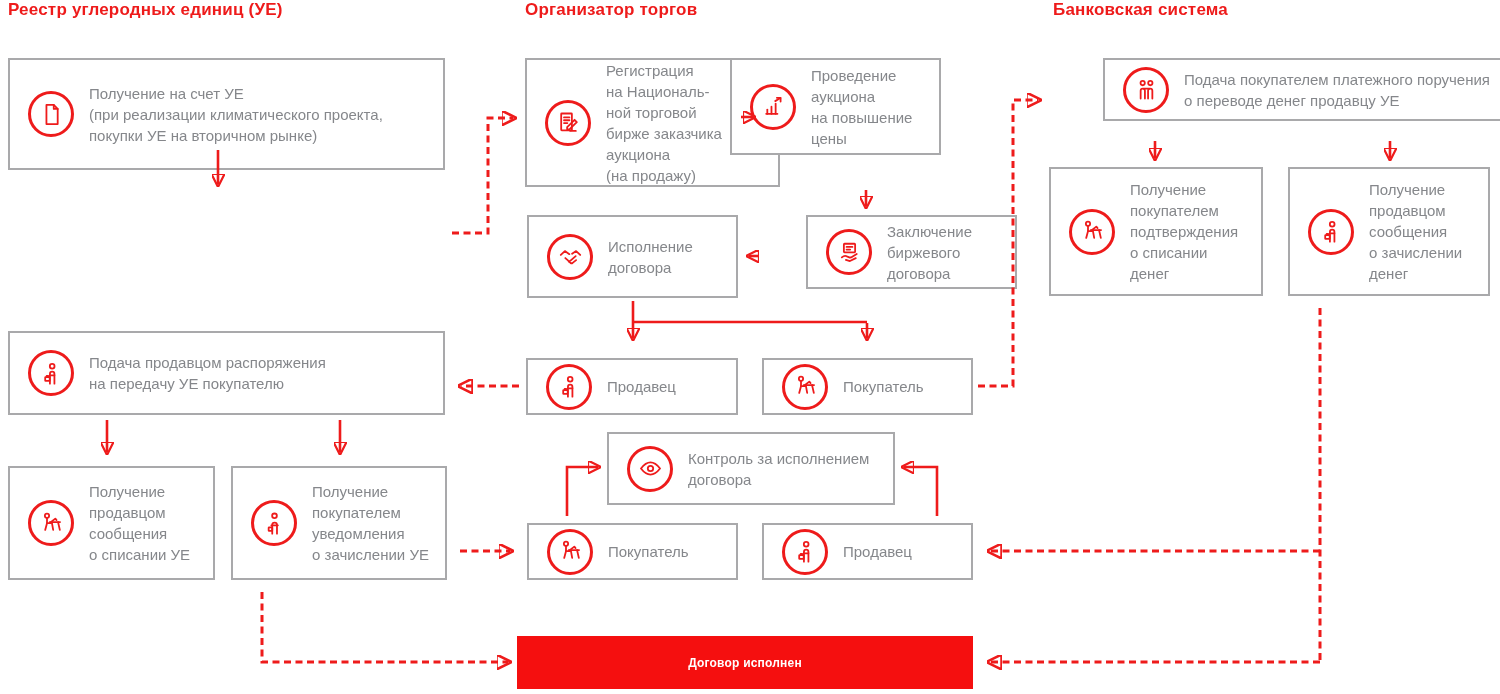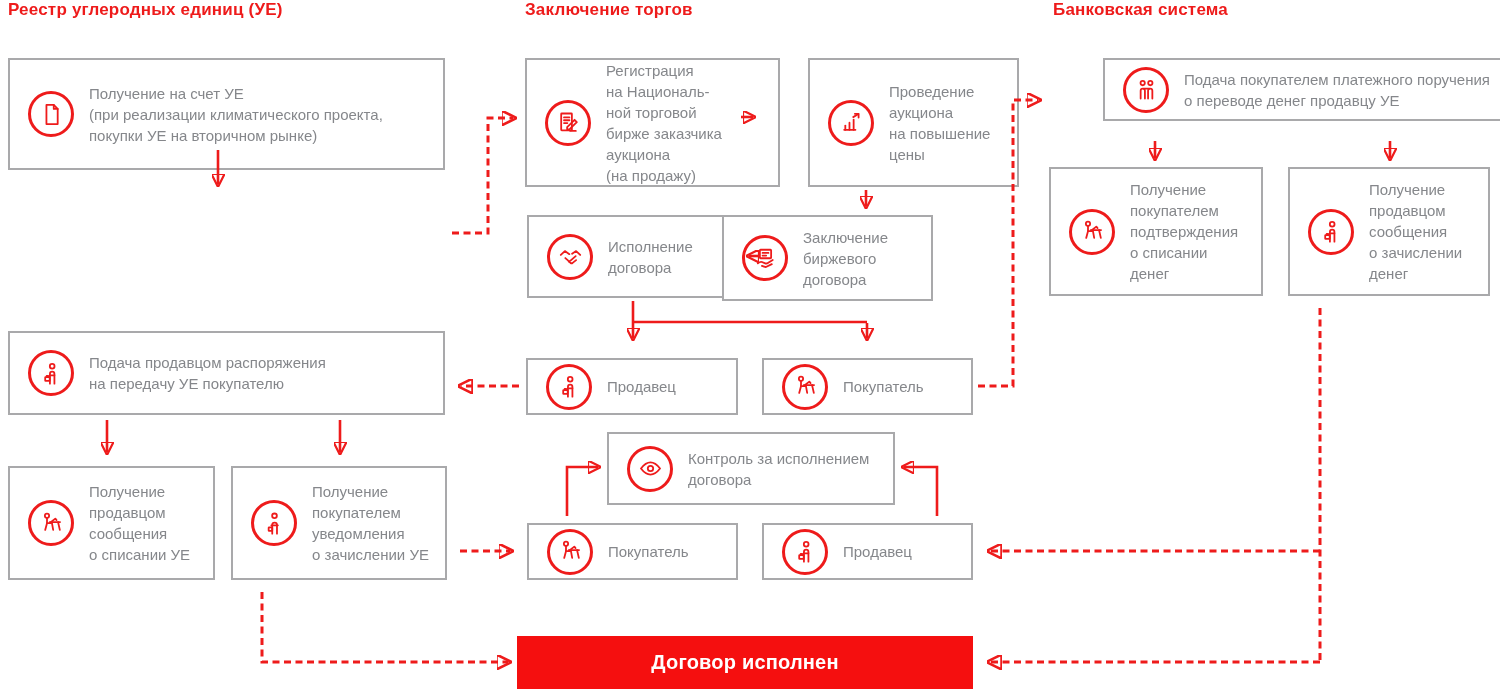--- a/index.html
+++ b/index.html
@@ -28,33 +28,33 @@
   }
   .icon svg{width:27px;height:27px;stroke:var(--red);fill:none;stroke-width:1.6;
     stroke-linecap:round;stroke-linejoin:round;}
   .label{
     font-size:15px;line-height:21px;color:var(--gray);white-space:pre-line;
   }
   #banner{
     position:absolute;left:517px;top:636px;width:456px;height:53px;
     background:var(--banner);display:flex;align-items:center;justify-content:center;z-index:2;
   }
-  #banner .banner-label{color:#fff;font-size:20px;font-weight:600;letter-spacing:.2px;}
+  #banner .banner-label{color:#fff;font-size:12px;font-weight:600;letter-spacing:.2px;}
   #connectors{position:absolute;left:0;top:0;z-index:3;pointer-events:none;}
   #connectors path{fill:none;stroke:var(--red);}
   #connectors path.s{stroke-width:2.6px;}
   #connectors path.d{stroke-width:3px;stroke-dasharray:7 4.5;}
 </style>
 </head>
 <body>
 
 <div id="canvas">
 
   <div class="col-heading" style="left:8px;">Реестр углеродных единиц (УЕ)</div>
-  <div class="col-heading" style="left:525px;">Заключение торгов</div>
+  <div class="col-heading" style="left:525px;">Организатор торгов</div>
   <div class="col-heading" style="left:1053px;">Банковская система</div>
 
   <div class="block" style="left:8px;top:58px;width:437px;height:112px;">
     <span class="icon">
         <svg viewBox="0 0 24 24">
           <path d="M7.5 3.5h6.5l3.5 3.5v13.5H7.5z"></path>
           <path d="M14 3.5V7h3.5"></path>
         </svg>
       </span>
     <span class="label">Получение на счет УЕ
@@ -114,21 +114,21 @@
           <path d="M13.5 19.5h5"></path>
         </svg>
       </span>
     <span class="label">Регистрация
 на Националь-
 ной торговой
 бирже заказчика
 аукциона
 (на продажу)</span>
   </div>
-  <div class="block" style="left:808px;top:58px;width:211px;height:129px;align-items:center;">
+  <div class="block" style="left:730px;top:58px;width:211px;height:97px;align-items:center;">
     <span class="icon">
         <svg viewBox="0 0 24 24">
           <path d="M6.5 18.5v-3.8"></path>
           <path d="M10.2 18.5v-6.3"></path>
           <path d="M13.9 18.5v-9"></path>
           <path d="M13.5 7.2l4.6-2.7"></path>
           <path d="M18.3 7.6V4.3h-3.3"></path>
           <path d="M5.5 18.5h10"></path>
         </svg>
       </span>
@@ -142,21 +142,21 @@
         <svg viewBox="0 0 24 24">
           <path d="M3.4 10.6 7 7.2l4 2.7"></path>
           <path d="M20.6 10.6 17 7.2l-3.6 2.4"></path>
           <path d="M7.4 13.4l2.6 2.3c.6.5 1.4.5 2 0l4.6-4"></path>
           <path d="M10.4 16.4l1.6 1.3c.6.4 1.3.4 1.9 0l3.1-2.5"></path>
         </svg>
       </span>
     <span class="label">Исполнение
 договора</span>
   </div>
-  <div class="block" style="left:722px;top:215px;width:211px;height:86px;">
+  <div class="block" style="left:806px;top:215px;width:211px;height:74px;">
     <span class="icon">
         <svg viewBox="0 0 24 24">
           <rect x="7" y="4.2" width="10" height="7.6" rx="0.6"></rect>
           <path d="M9.4 7h5.2M9.4 9.4h3.2"></path>
           <path d="M5.2 16.3c1.6-1.4 3-1.8 4.4-.9l2.2.9c1 .4 2-.1 3-.8l3.6-2.2"></path>
           <path d="M8.8 18.6l3.6 1 5.2-2.6"></path>
         </svg>
       </span>
     <span class="label">Заключение
 биржевого

